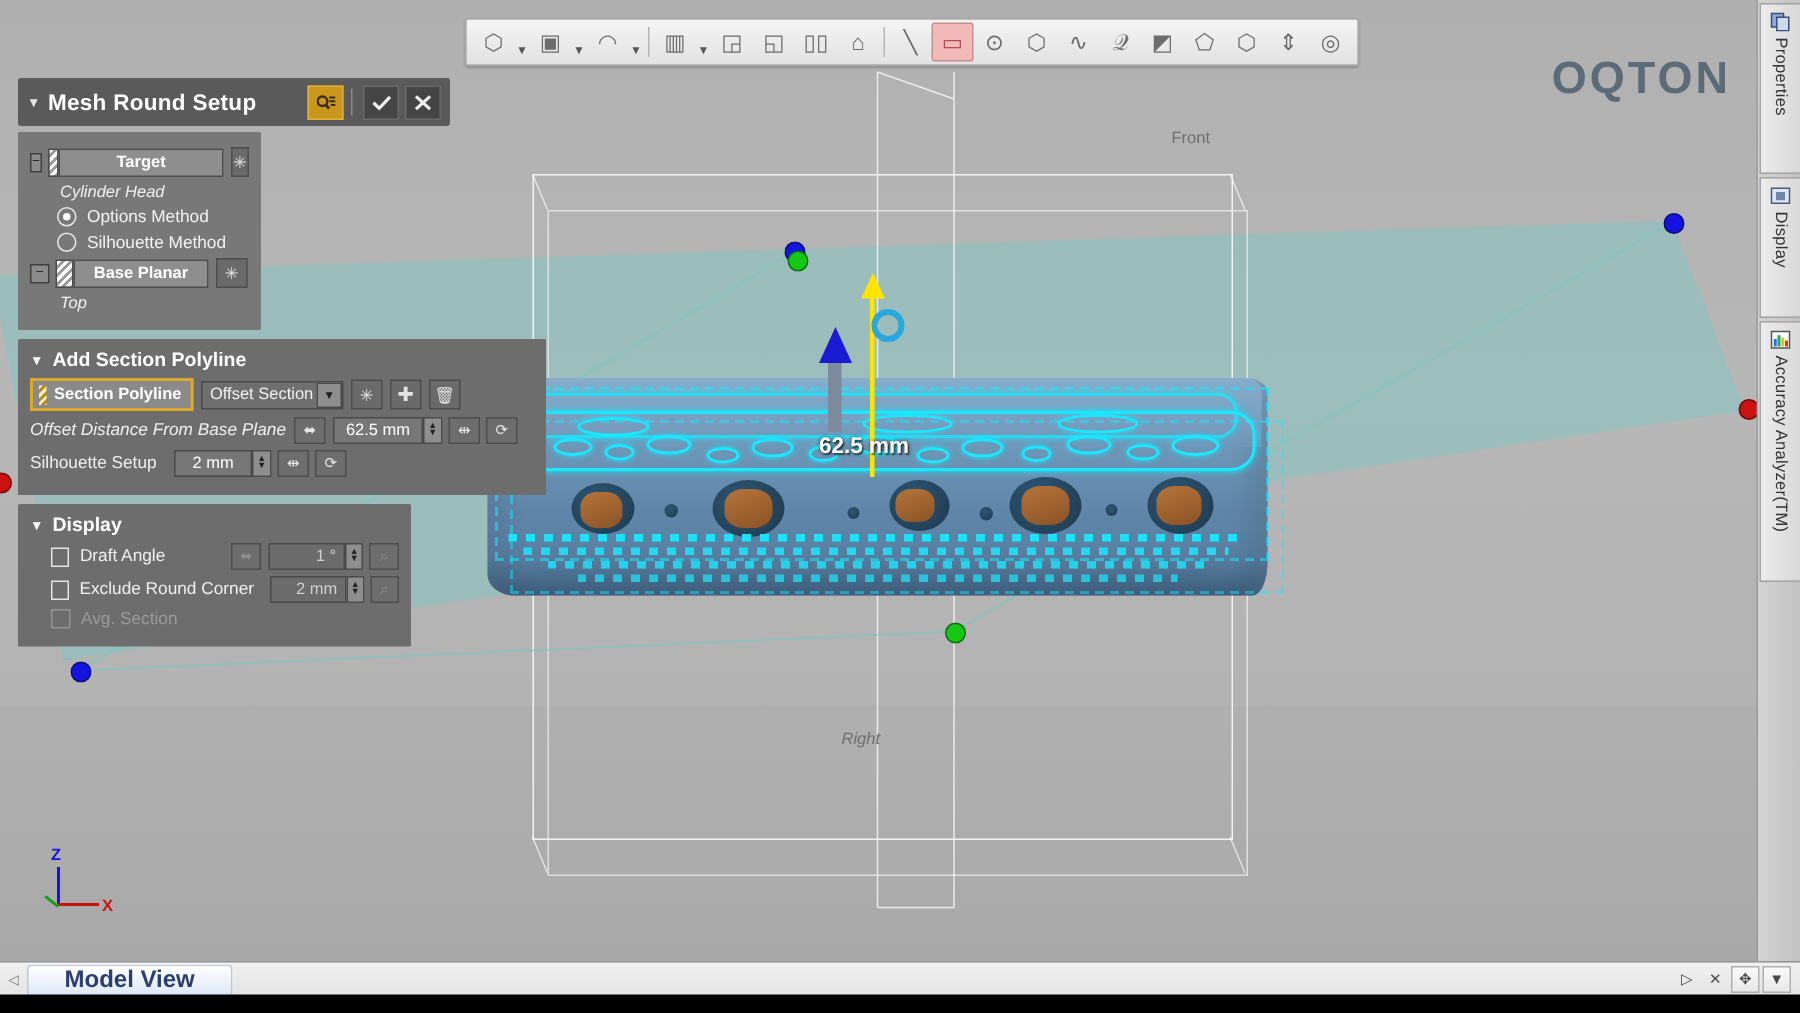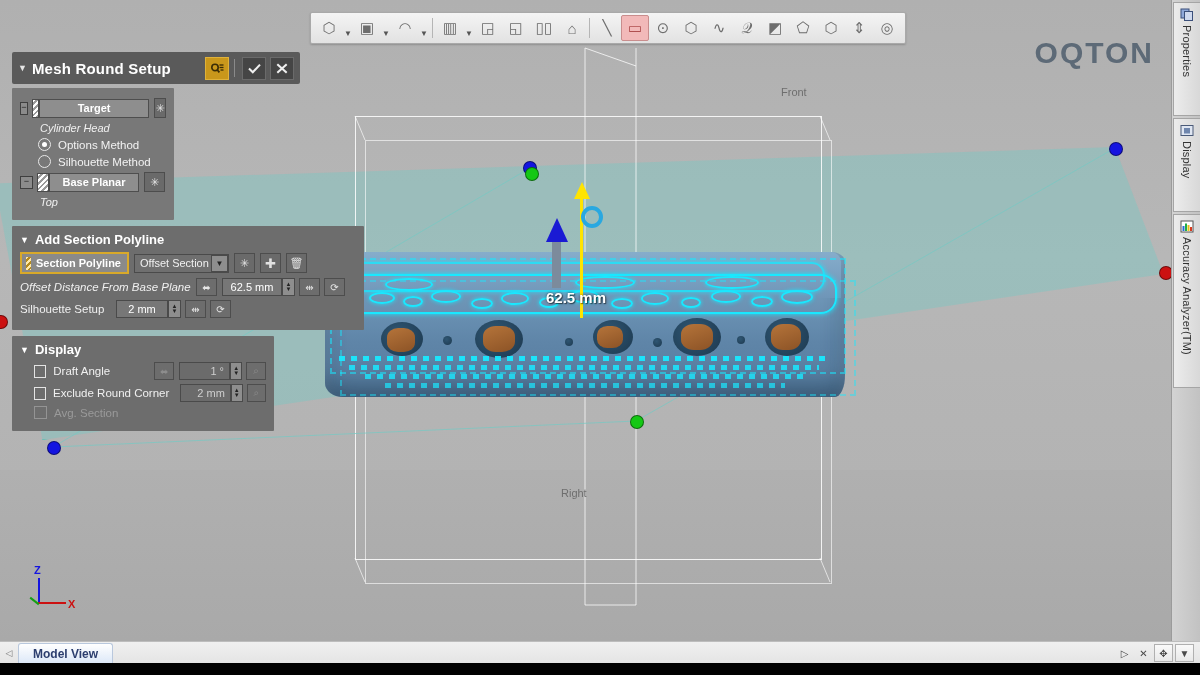--- a/index.html
+++ b/index.html
@@ -146,21 +146,21 @@
       padding:5px 0 7px 0;}
   .dock-tab .dtxt{writing-mode:vertical-rl;font-size:11px;color:#333;letter-spacing:.2px;
       margin-top:4px;}
   .dock-ico{width:14px;height:13px;}
 
   
   #statusbar{position:absolute;left:0;top:641px;width:1200px;height:22px;
       background:linear-gradient(#f0f0f0,#e4e4e4);border-top:1px solid #bdbdbd;
       display:flex;align-items:center;}
   .sb-arrow{width:18px;text-align:center;color:#7a7a7a;font-size:9px;}
-  .sb-tab{height:20px;display:flex;align-items:center;padding:0 14px;font-size:12px;
+  .sb-tab{height:20px;display:flex;align-items:center;padding:0 24px;font-size:16px;
       color:#2c3e6e;font-weight:bold;
       background:linear-gradient(#ffffff,#dbe7f7);border:1px solid #b9c8dd;border-bottom:none;
       border-radius:3px 3px 0 0;}
   .sb-right{margin-left:auto;display:flex;align-items:center;gap:2px;padding-right:6px;}
   .sb-btn{width:17px;height:16px;display:flex;align-items:center;justify-content:center;
       font-size:10px;color:#4a4a4a;}
   .sb-btn.box{border:1px solid #b0b0b0;background:linear-gradient(#fafafa,#e8e8e8);}
   #blackfoot{position:absolute;left:0;top:663px;width:1200px;height:12px;background:#000;}
 
   
@@ -195,21 +195,21 @@
         <line x1="585" y1="605" x2="636" y2="605"></line>
       </g>
       <g stroke="rgba(120,200,195,.75)" stroke-width="1" fill="none">
         <line x1="53" y1="447" x2="530" y2="168"></line>
         <line x1="636" y1="421" x2="1115" y2="148"></line>
         <line x1="53" y1="447" x2="636" y2="421"></line>
       </g>
     </svg>
 
     <div class="plane-name" style="left:781px;top:86px;">Front</div>
-    <div class="plane-name" style="left:561px;top:487px;">Right</div>
+    <div class="plane-name" style="left:561px;top:487px;font-style:italic;">Right</div>
 
     <div id="mesh">
       <div class="mesh-body"></div>
       <div class="mesh-top"></div>
 
       <div class="cyan-out" style="left:8px;top:22px;width:500px;height:36px;border-radius:16px;"></div>
       <div class="cyan-out" style="left:26px;top:10px;width:470px;height:26px;border-radius:13px;opacity:.8;"></div>
 
       <div class="cy-blob" style="left:44px;top:40px;width:22px;height:8px;"></div>
       <div class="cy-blob" style="left:78px;top:44px;width:16px;height:7px;"></div>

